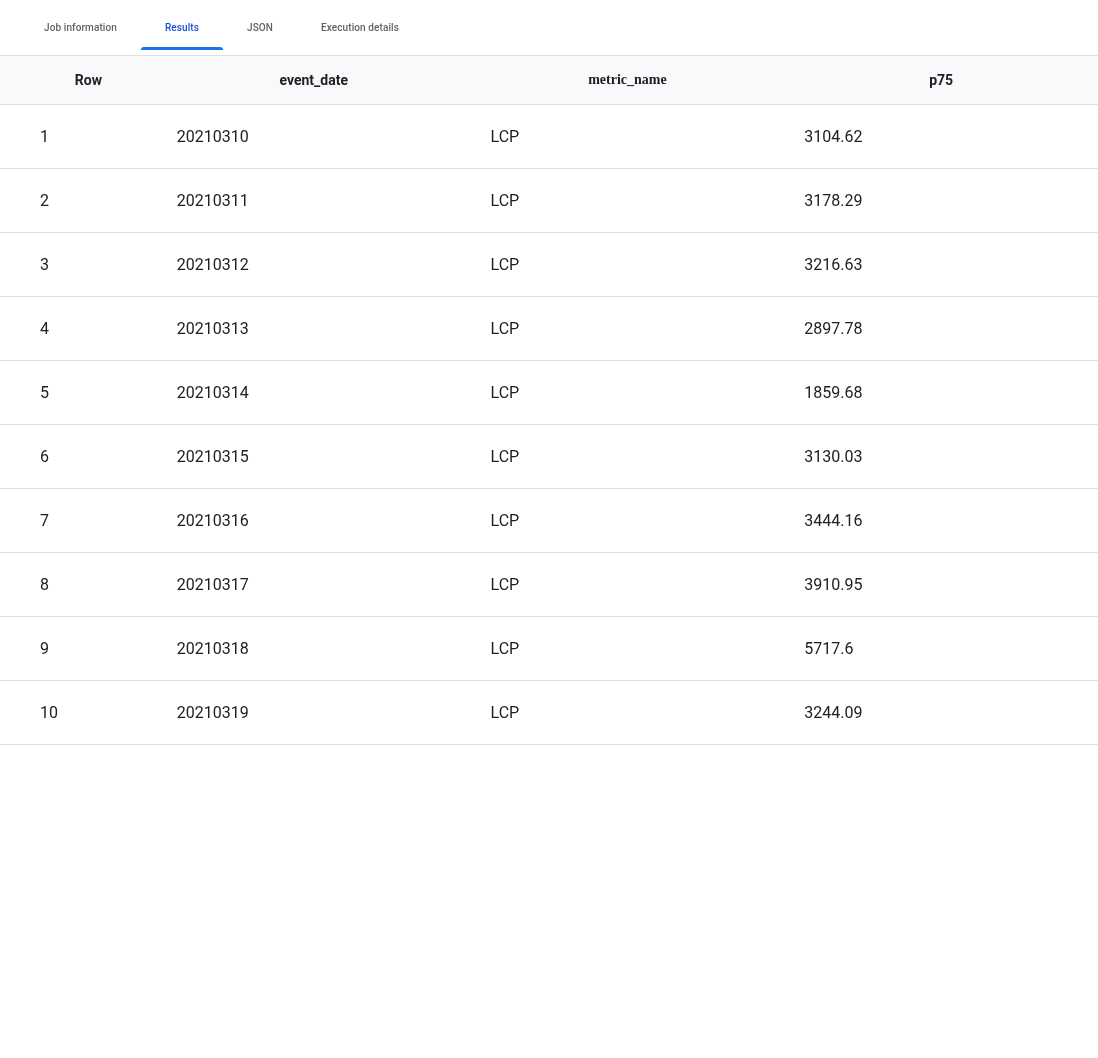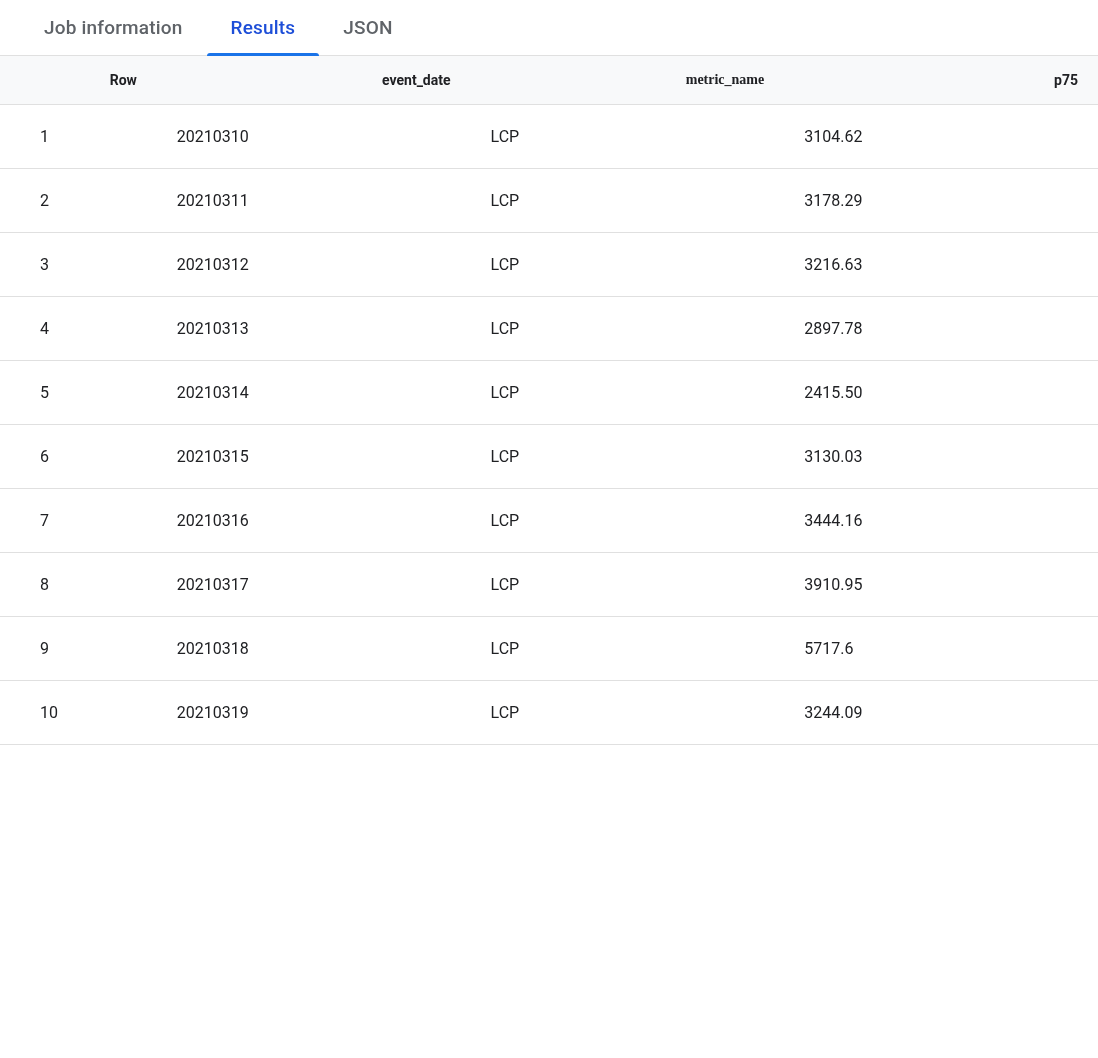--- a/index.html
+++ b/index.html
@@ -21,21 +21,21 @@
       display: flex;
       align-items: center;
       border-bottom: 1px solid #e0e0e0;
       padding: 0 20px;
       height: 56px;
     }
 
     .tab {
       padding: 16px 24px;
       cursor: pointer;
-      font-size: 19px;
+      font-size: 10px;
       font-weight: 500;
       color: #5f6368;
       position: relative;
       white-space: nowrap;
       letter-spacing: 0.01em;
     }
 
     .tab.active {
       color: #1d4ed8;
     }
@@ -62,21 +62,21 @@
       font-size: 14px;
     }
 
     thead tr {
       background: #f8f9fa;
       border-bottom: 1px solid #e0e0e0;
     }
 
     thead th {
       padding: 16px 20px;
-      text-align: right;
+      text-align: center;
       font-weight: 700;
       color: #202124;
       font-size: 14px;
     }
 
     thead th:first-child {
       padding-left: 40px;
       width: 100px;
     }
 
@@ -111,20 +111,21 @@
       padding-left: 40px;
     }
   </style>
 </head>
 <body>
 
 <div class="tabs-container">
 <div class="tab">Job information</div>
     <div class="tab active">Results</div>
     <div class="tab">JSON</div>
+    <div class="tab">Execution details</div>
   </div>
 
 <div class="table-container">
   <table>
     <thead>
       <tr>
       <th>Row</th>
           <th>event_date</th>
           <th>metric_name</th>
           <th>p75</th>
@@ -152,21 +153,21 @@
         <tr>
           <td>4</td>
           <td>20210313</td>
           <td>LCP</td>
           <td>2897.78</td>
         </tr>
         <tr>
           <td>5</td>
           <td>20210314</td>
           <td>LCP</td>
-          <td>2415.50</td>
+          <td>1859.68</td>
         </tr>
         <tr>
           <td>6</td>
           <td>20210315</td>
           <td>LCP</td>
           <td>3130.03</td>
         </tr>
         <tr>
           <td>7</td>
           <td>20210316</td>

